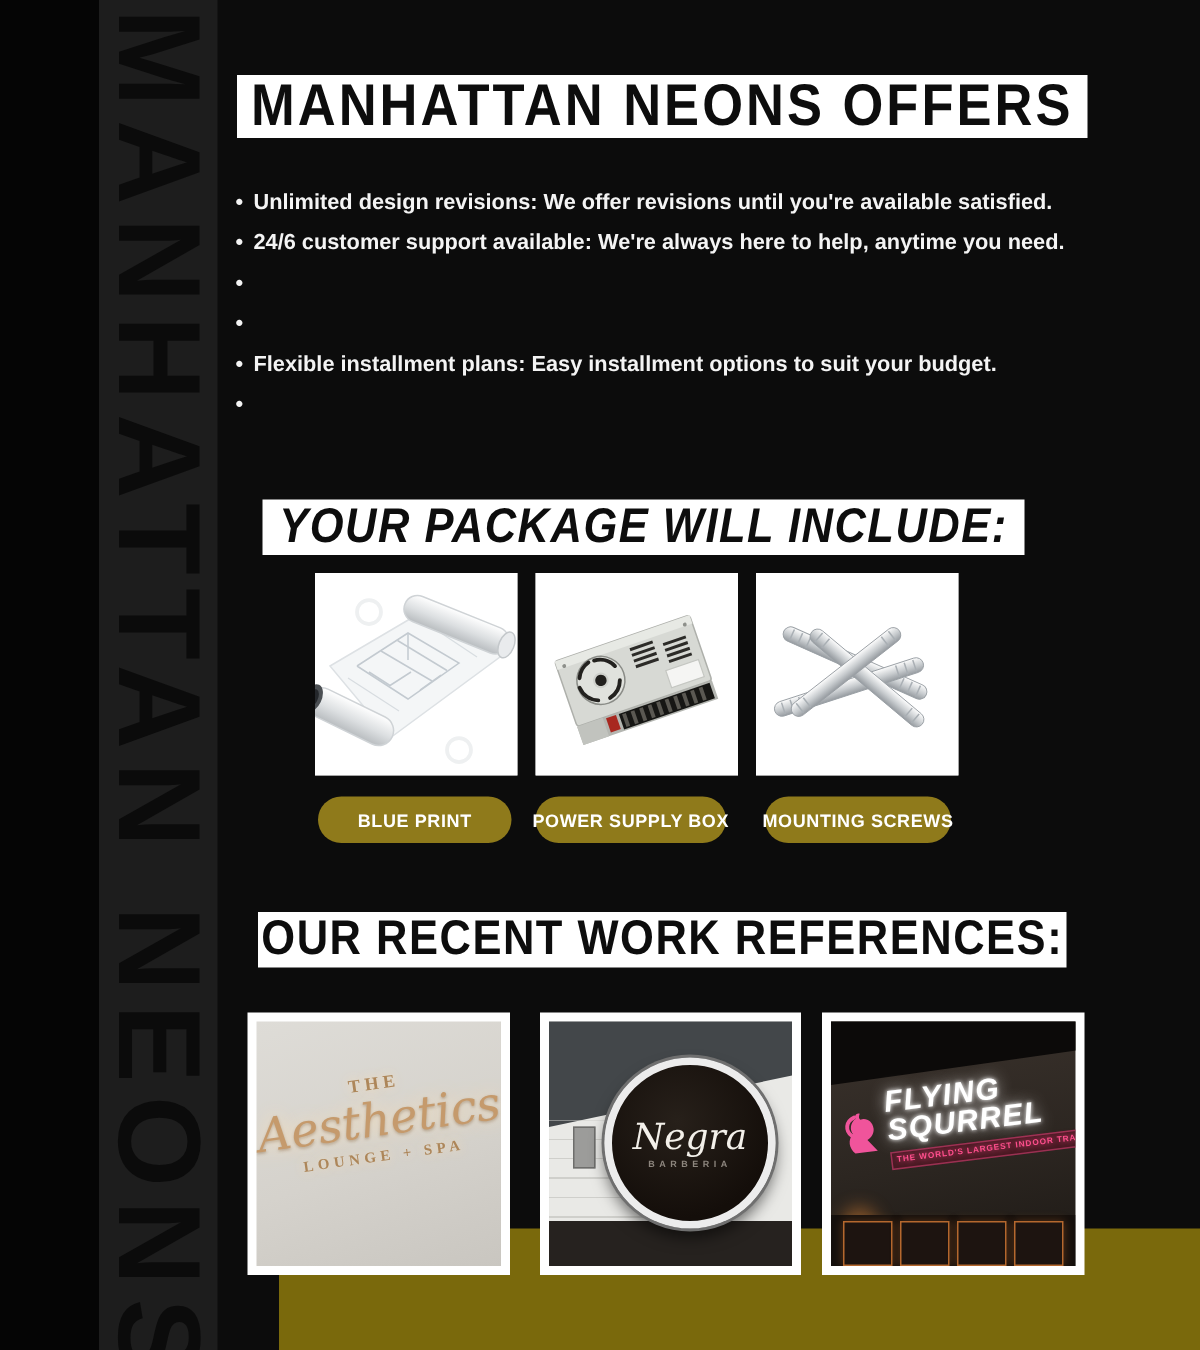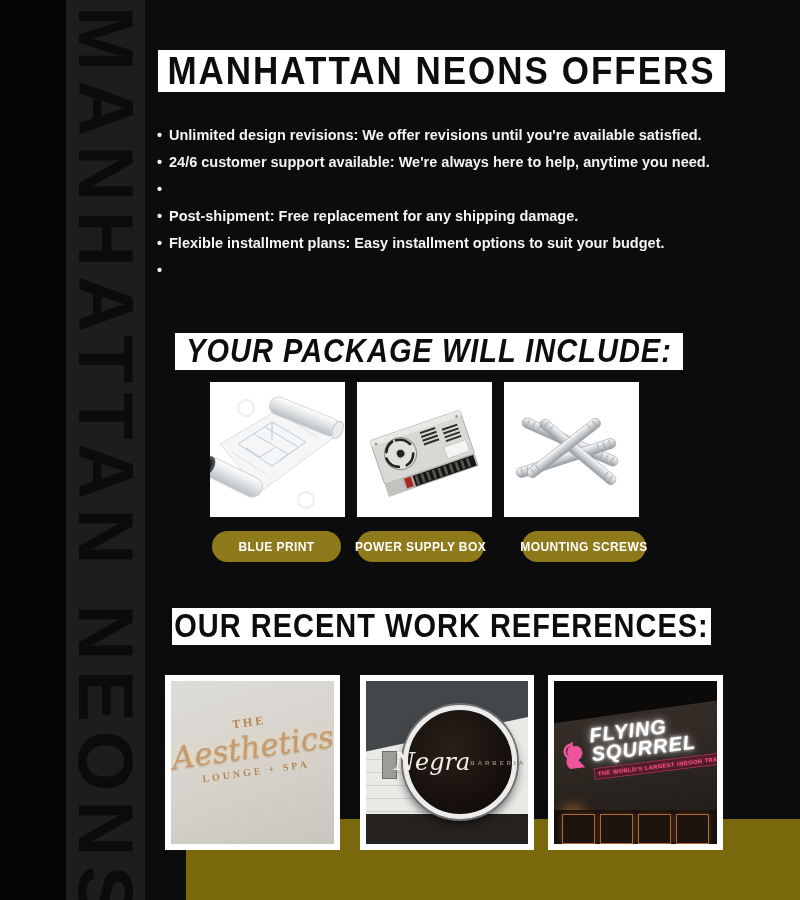--- a/index.html
+++ b/index.html
@@ -49,21 +49,21 @@
   .aes-sub{font-family:"Liberation Serif",serif;font-weight:bold;font-size:10px;letter-spacing:3px;color:#ad8659;text-shadow:0 0 7px rgba(255,222,175,.9);margin-top:2px;}
   
   .photo.negra{background:#e9e9e6;}
   .negra-glass{position:absolute;top:-46px;left:-30px;width:280px;height:92px;background:#43474a;transform:rotate(-12deg);}
   .negra-lines{position:absolute;left:0;top:66px;width:66px;height:75px;background:repeating-linear-gradient(180deg,rgba(0,0,0,0) 0 12px,#cfcfcb 12px 13px);}
   .negra-band{position:absolute;bottom:0;left:0;right:0;height:30px;background:#26221f;}
   .negra-bracket{position:absolute;left:16px;top:70px;width:13px;height:26px;background:#9c9c9a;border:1px solid #6e6e6c;}
   .negra-disc{position:absolute;left:37px;top:24px;width:104px;height:104px;border-radius:50%;
     background:radial-gradient(circle at 42% 36%,#27201a 0%,#140e0a 72%);
     border:5px solid #ececec;box-shadow:0 0 0 2px #6f6f6f,0 6px 10px rgba(0,0,0,.55);
-    display:flex;align-items:center;justify-content:center;}
+    display:flex;flex-direction:column;align-items:center;justify-content:center;}
   .negra-script{font-family:"DejaVu Serif",serif;font-style:italic;font-size:24px;color:#f3f0ea;}
   .negra-sub{font-size:6px;font-weight:bold;letter-spacing:3px;color:#8d867e;margin-top:2px;}
   
   .photo.fly{background:linear-gradient(170deg,#3b332d 0%,#2c2621 55%,#1d1915 100%);}
   .fly-roof{position:absolute;top:-34px;left:-20px;width:240px;height:62px;background:#0c0a09;transform:rotate(-8deg);}
   .fly-sign{position:absolute;top:36px;left:8px;transform:rotate(-7deg);display:flex;align-items:center;gap:5px;}
   .fly-words{display:flex;flex-direction:column;}
   .fly-line{font-weight:bold;font-style:italic;font-size:20px;line-height:19px;letter-spacing:1px;color:#ffffff;
     text-shadow:0 0 10px rgba(255,255,255,.8),0 0 3px #ffffff;}
   .fly-tag{margin-top:4px;width:max-content;font-size:5.5px;font-weight:bold;letter-spacing:.6px;color:#ff4f8d;
@@ -93,21 +93,20 @@
   </div>
   <div class="bullet-row">
     <span class="bullet-dot">•</span>
     <span>24/6 customer support available: We're always here to help, anytime you need.</span>
   </div>
   <div class="bullet-row">
     <span class="bullet-dot">•</span>
   </div>
   <div class="bullet-row">
     <span class="bullet-dot">•</span>
-    <span>Post-shipment: Free replacement for any shipping damage.</span>
   </div>
   <div class="bullet-row">
     <span class="bullet-dot">•</span>
     <span>Flexible installment plans: Easy installment options to suit your budget.</span>
   </div>
   <div class="bullet-row">
     <span class="bullet-dot">•</span>
   </div>
 </div>
 
@@ -251,21 +250,21 @@
     </g>
   </svg>
 </div>
 
 <div class="pill" style="left:212px;width:129px;">
   <span>BLUE PRINT</span>
 </div>
 <div class="pill" style="left:357px;width:127px;">
   <span>POWER SUPPLY BOX</span>
 </div>
-<div class="pill" style="left:510px;width:124px;margin-left:12px;">
+<div class="pill" style="left:510px;width:124px;">
   <span>MOUNTING SCREWS</span>
 </div>
 
 <div class="banner refs">
   <span>OUR RECENT WORK REFERENCES:</span>
 </div>
 
 <div class="footer-olive"></div>
 
 <div class="ref" style="left:165px;width:175px;">

